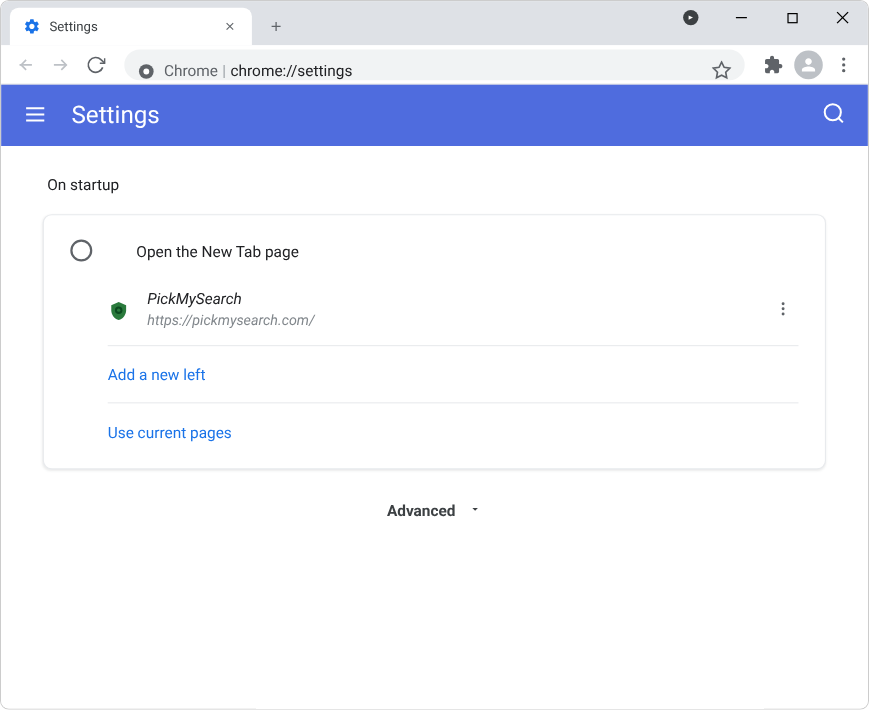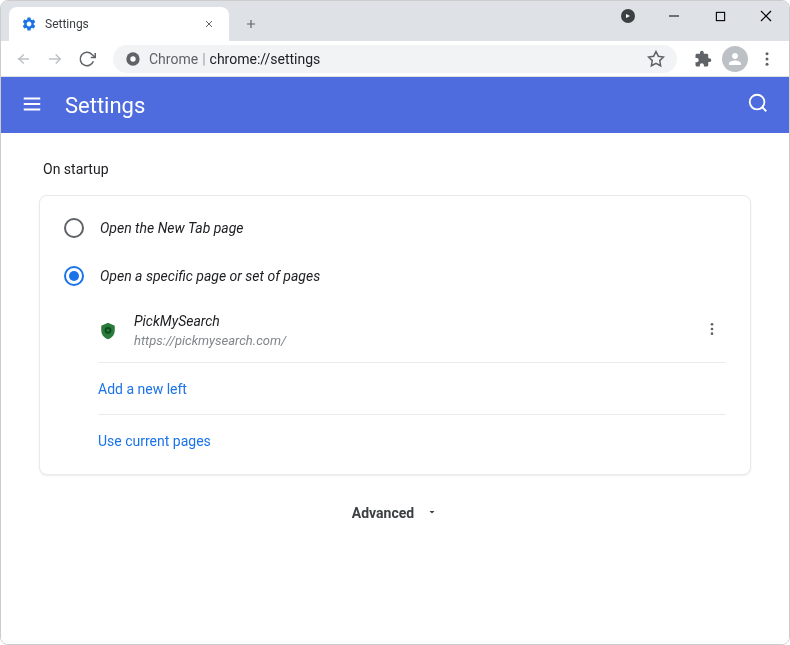--- a/index.html
+++ b/index.html
@@ -10,42 +10,42 @@
     .tab-favicon { width: 16px; height: 16px; display: flex; align-items: center; justify-content: center; }
     .tab-title { font-size: 12px; color: #3c4043; flex: 1; }
     .tab-close { width: 16px; height: 16px; display: flex; align-items: center; justify-content: center; cursor: pointer; color: #5f6368; }
     .new-tab-btn { width: 28px; height: 28px; display: flex; align-items: center; justify-content: center; margin-left: 8px; margin-bottom: 3px; cursor: pointer; color: #5f6368; border-radius: 50%; }
     .window-controls { position: absolute; right: 0; top: 0; display: flex; height: 30px; }
     .win-btn { width: 46px; display: flex; align-items: center; justify-content: center; cursor: pointer; }
     
     .toolbar { height: 36px; background: #fff; display: flex; align-items: center; padding: 0 8px; gap: 4px; border-bottom: 1px solid #e0e0e0; }
     .nav-btn { width: 28px; height: 28px; display: flex; align-items: center; justify-content: center; border-radius: 50%; cursor: pointer; color: #5f6368; }
     .nav-btn.disabled { color: #bdc1c6; }
-    .omnibox { flex: 1; height: 28px; background: #f1f3f4; border-radius: 14px; display: flex; align-items: center; padding: 0 12px; gap: 8px; margin: 0 8px; }
+    .omnibox { flex: 1; height: 28px; background: #f1f3f4; border-radius: 14px; display: flex; align-items: flex-end; padding: 0 12px; gap: 8px; margin: 0 8px; }
     .omnibox-icon { color: #5f6368; display: flex; }
     .omnibox-text { font-size: 14px; color: #202124; display: flex; align-items: center; gap: 4px; }
     .omnibox-host { color: #5f6368; }
     .omnibox-sep { color: #9aa0a6; }
     .star-btn { color: #5f6368; display: flex; }
     .toolbar-icon { width: 28px; height: 28px; display: flex; align-items: center; justify-content: center; cursor: pointer; color: #5f6368; border-radius: 50%; }
     .profile-icon { width: 26px; height: 26px; border-radius: 50%; background: #bdc1c6; display: flex; align-items: center; justify-content: center; }
     
     .app-header { height: 56px; background: #4f6cde; display: flex; align-items: center; padding: 0 20px; color: #fff; }
     .hamburger { width: 24px; height: 24px; cursor: pointer; margin-right: 20px; }
     .header-title { font-size: 22px; font-weight: 400; flex: 1; }
     .search-icon { cursor: pointer; }
     
     .content { height: calc(645px - 40px - 36px - 56px); background: #fff; overflow-y: auto; position: relative; padding: 28px 38px 20px 38px; }
     .content::-webkit-scrollbar { width: 16px; }
     .content::-webkit-scrollbar-track { background: #f1f1f1; }
     .content::-webkit-scrollbar-thumb { background: #c1c1c1; border: 3px solid #f1f1f1; border-radius: 8px; }
     
     .section-title { font-size: 14px; color: #202124; margin-bottom: 18px; padding-left: 4px; }
     .card { background: #fff; border: 1px solid #e8eaed; border-radius: 8px; padding: 8px 0; box-shadow: 0 1px 2px rgba(60,64,67,0.1); }
-    .radio-row { display: flex; align-items: center; padding: 14px 24px; cursor: pointer; gap: 16px; font-style: italic; }
+    .radio-row { display: flex; align-items: flex-end; padding: 14px 24px; cursor: pointer; gap: 40px; }
     .radio-outer { width: 20px; height: 20px; border: 2px solid #5f6368; border-radius: 50%; display: flex; align-items: center; justify-content: center; flex-shrink: 0; }
     .radio-outer.selected { border-color: #1a73e8; }
     .radio-inner { width: 10px; height: 10px; background: #1a73e8; border-radius: 50%; }
     .radio-label { font-size: 14px; color: #202124; }
     
     .subsection { margin-left: 58px; margin-right: 24px; }
     .page-row { display: flex; align-items: center; padding: 12px 0; border-bottom: 1px solid #e8eaed; gap: 16px; font-style: italic; }
     .page-favicon { width: 20px; height: 20px; display: flex; align-items: center; justify-content: center; }
     .page-info { flex: 1; }
     .page-title { font-size: 14px; color: #202124; line-height: 1.4; }
@@ -184,26 +184,20 @@
       </svg>
   </div>
 </div>
 
 <div class="content">
   <div class="section-title">On startup</div>
   <div class="card">
     <div class="radio-row">
       <div class="radio-outer"></div>
       <div class="radio-label">Open the New Tab page</div>
-    </div>
-    <div class="radio-row">
-      <div class="radio-outer selected">
-          <div class="radio-inner"></div>
-        </div>
-      <div class="radio-label">Open a specific page or set of pages</div>
     </div>
     <div class="subsection">
       <div class="page-row">
         <div class="page-favicon">
           <svg width="18" height="18" viewBox="0 0 24 24">
               <path fill="#2a7a3c" d="M12 1L3 5v6c0 5.55 3.84 10.74 9 12 5.16-1.26 9-6.45 9-12V5l-9-4z"></path>
               <circle cx="12" cy="11" r="4.5" fill="#0b4a1f"></circle>
               <circle cx="12" cy="11" r="2" fill="#2a7a3c"></circle>
             </svg>
         </div>

